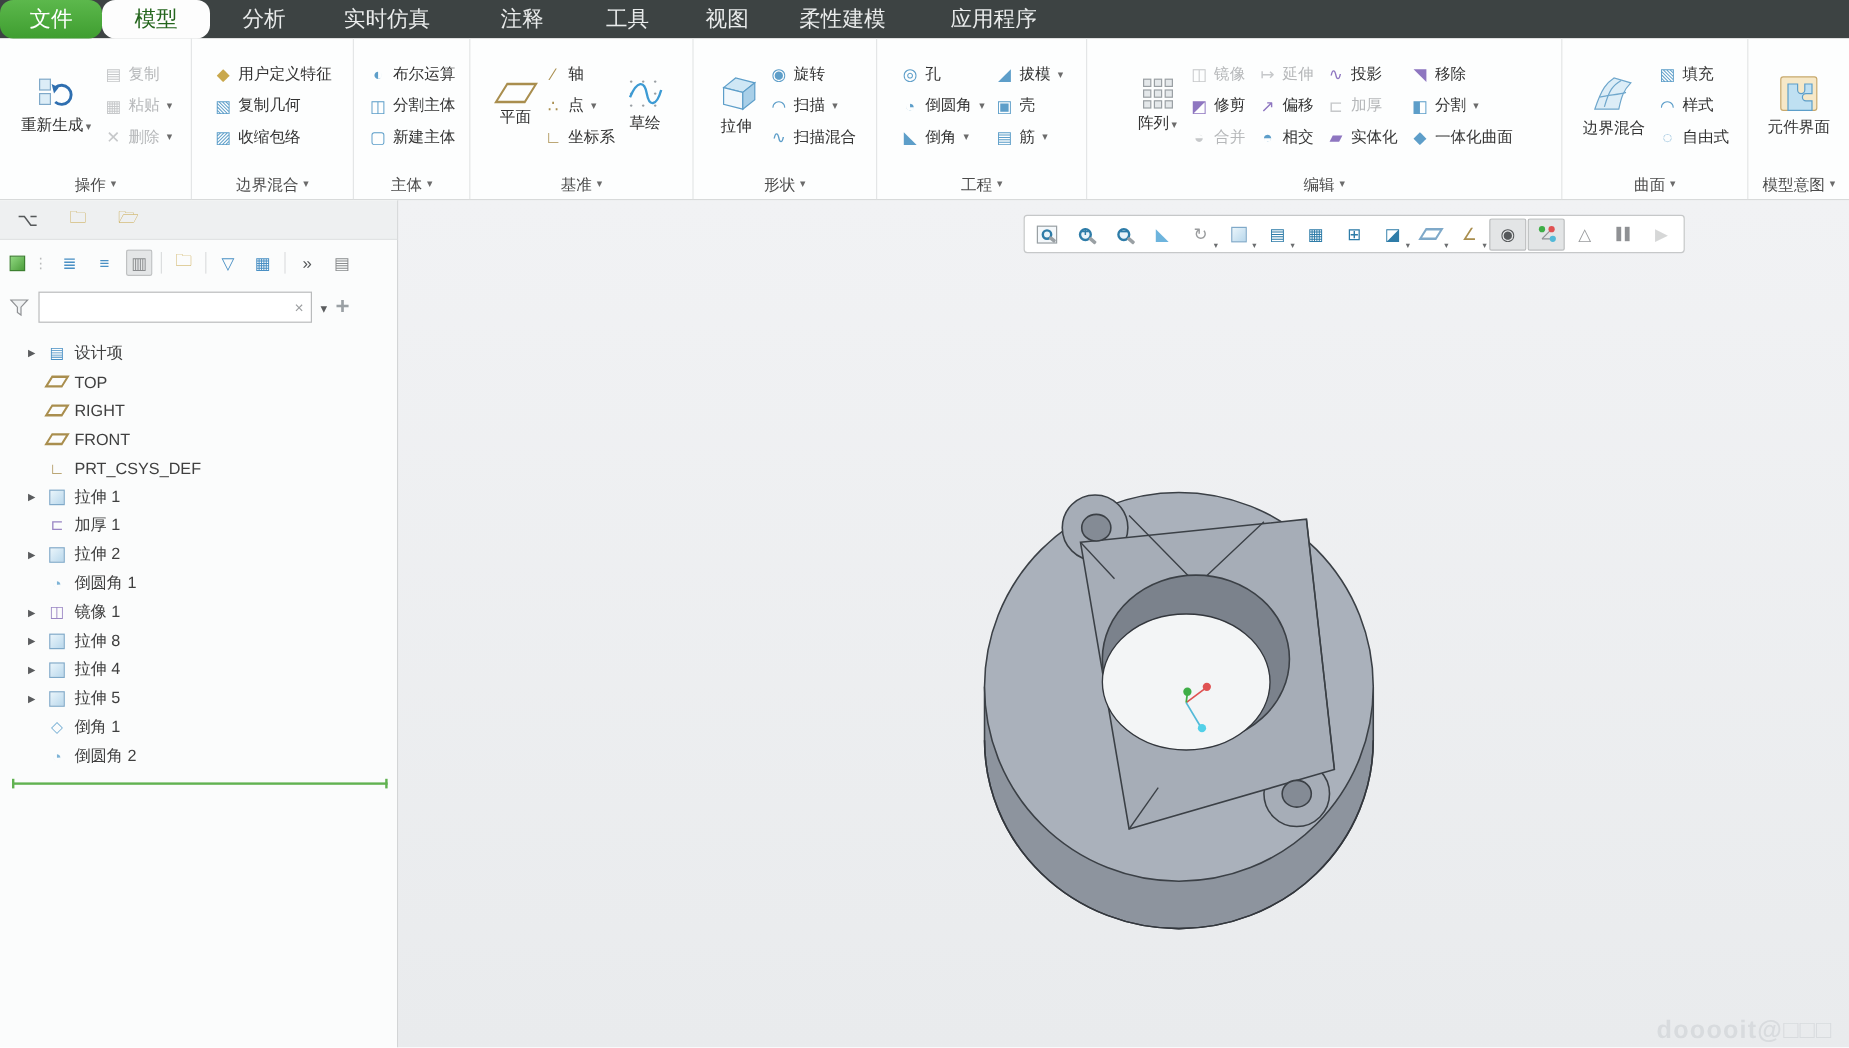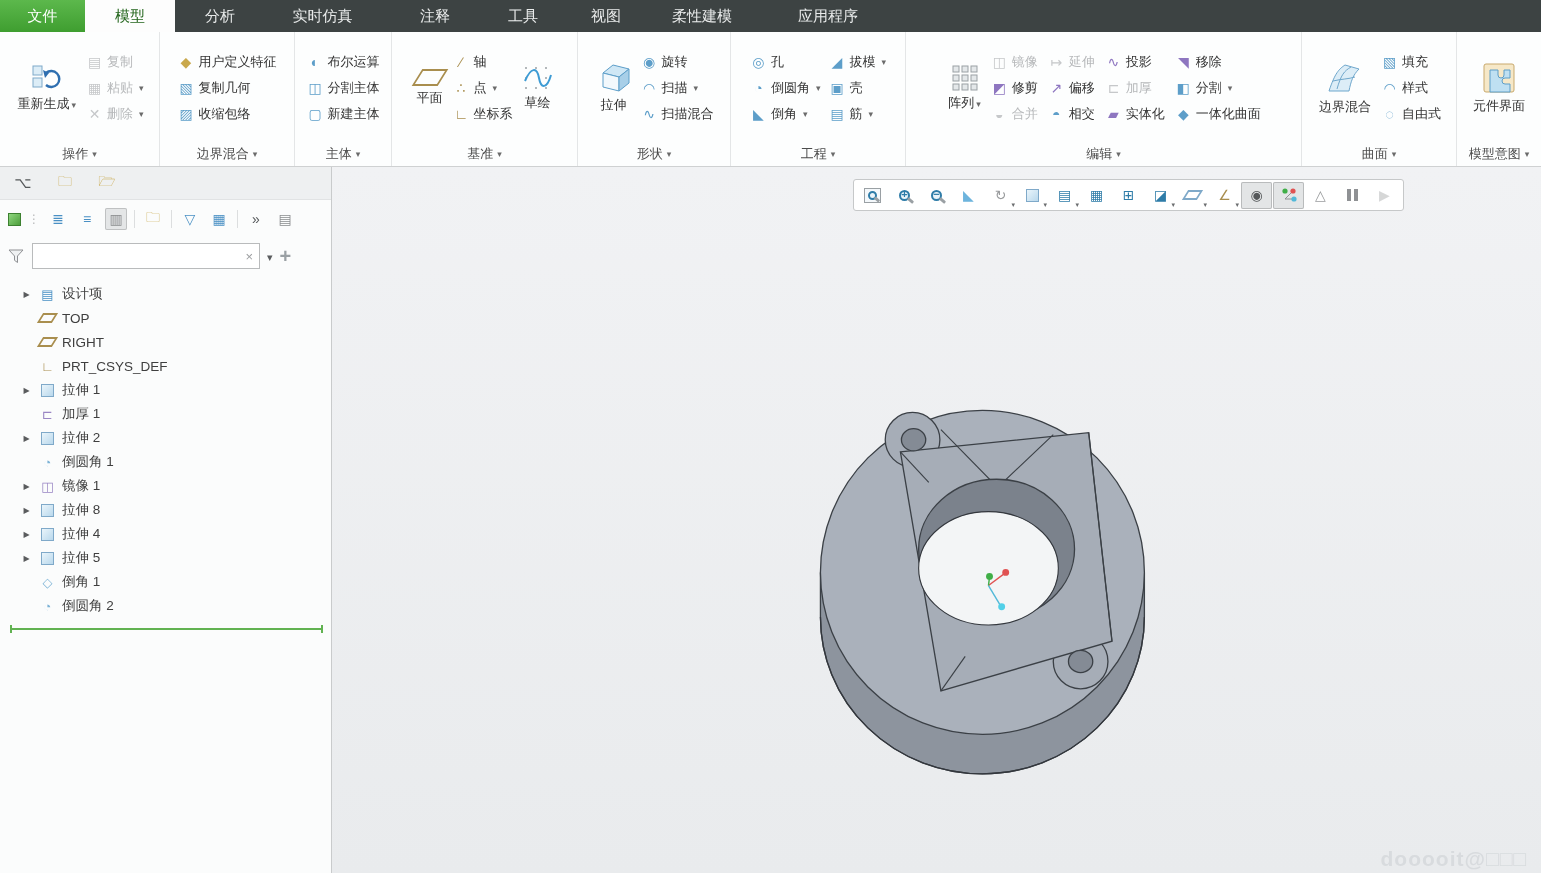--- a/index.html
+++ b/index.html
@@ -1,21 +1,21 @@
 <!DOCTYPE html>
 <html><head>
 <meta charset="utf-8">
 <style>
   * { box-sizing:border-box; margin:0; padding:0; }
   html,body { width:1541px; height:873px; overflow:hidden; }
   body { font-family:"Liberation Sans","DejaVu Sans",sans-serif; background:#fff; font-size:13px; color:#3a3a3a; }
 
   
   .menubar { height:32px; background:#3d4343; display:flex; align-items:stretch; }
-  .mtab { display:flex; align-items:center; justify-content:center; color:#e9ebeb; font-size:15px; cursor:default; flex:0 0 auto; }
+  .mtab { display:flex; align-items:center; justify-content:center; color:#e9ebeb; font-size:18px; cursor:default; flex:0 0 auto;border-radius:11px; }
   .mtab.file { width:85px; background:linear-gradient(180deg,#5cb84c,#3f9e30); color:#fff; }
   .mtab.active { width:90px; background:#fdfdfd; color:#23651c; }
   .w90{width:90px}.w115{width:115px}.w110{width:110px}.w66{width:66px}.w100{width:100px}.w92{width:92px}.w160{width:160px}
 
   
   .ribbon { height:135px; background:#fdfefe; display:flex; border-bottom:1px solid #cfd1d2; }
   .rgroup { display:flex; flex-direction:column; border-right:1px solid #e4e6e7; flex:0 0 auto; }
   .rcontent { flex:1; display:flex; align-items:center; justify-content:center; padding:3px 2px 0; gap:2px; }
   .rlabel { height:25px; display:flex; align-items:center; justify-content:center; font-size:13px; color:#4c4c4c; gap:2px; }
   .caret::after { content:"▾"; font-size:9px; color:#6b6b6b; margin-left:2px; }
@@ -431,20 +431,27 @@
       </div>
       <div class="trow child">
         <span class="slot"></span>
         <span class="ti">
             <span class="plane-glyph"></span>
           </span>
         <span>RIGHT</span>
       </div>
       <div class="trow child">
         <span class="slot"></span>
+        <span class="ti">
+            <span class="plane-glyph"></span>
+          </span>
+        <span>FRONT</span>
+      </div>
+      <div class="trow child">
+        <span class="slot"></span>
         <span class="ti" style="color:#a98e4e;font-weight:bold">∟</span>
         <span>PRT_CSYS_DEF</span>
       </div>
       <div class="trow child">
         <span class="slot arrow"></span>
         <span class="ti">
             <span class="chip"></span>
           </span>
         <span>拉伸 1</span>
       </div>

